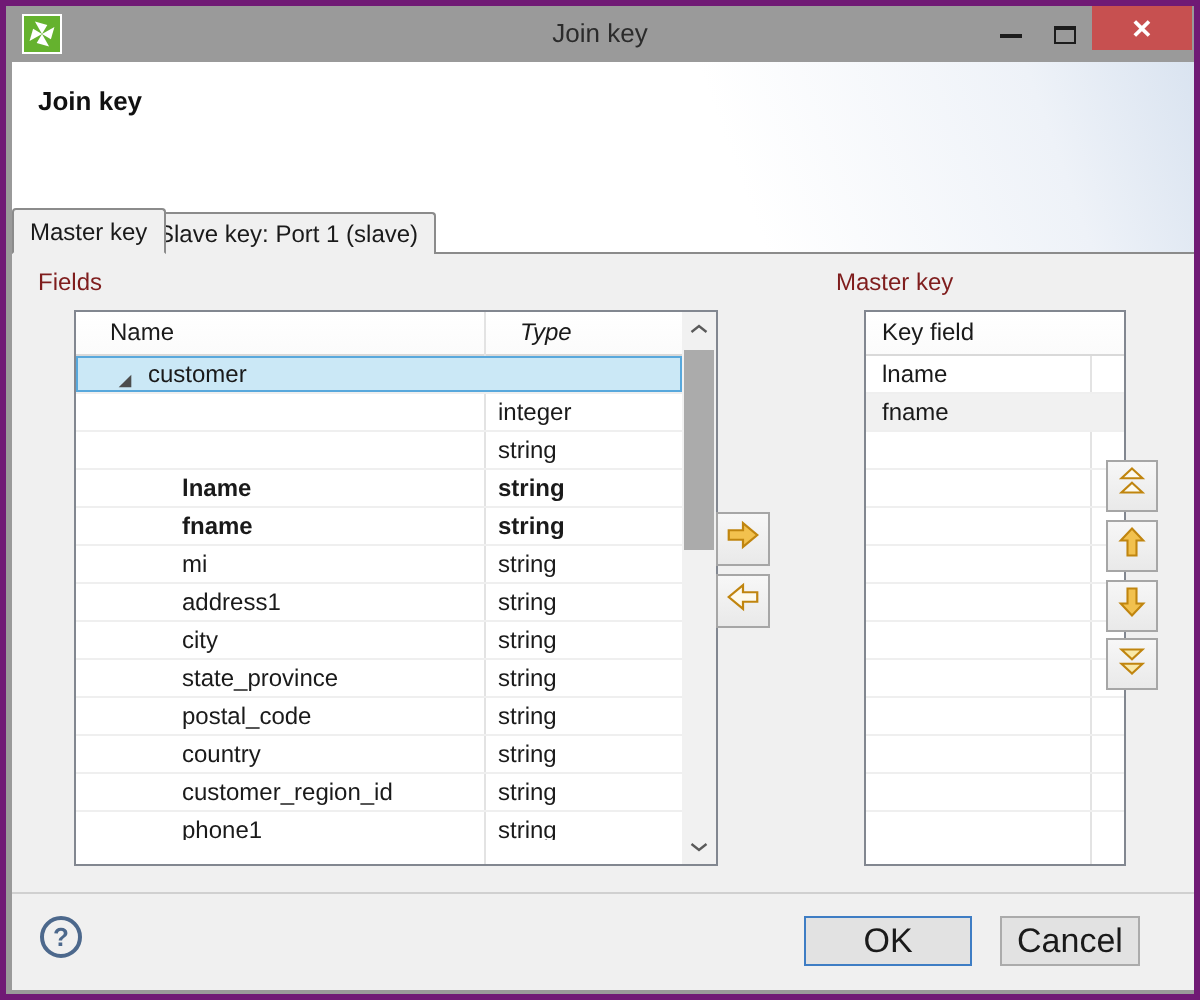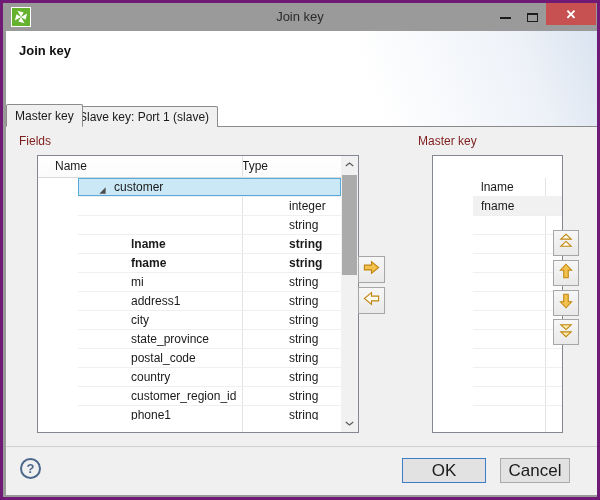--- a/index.html
+++ b/index.html
@@ -32,21 +32,21 @@
 
   
   .tbl{ position:absolute; background:#ffffff; border:1px solid #828790; overflow:hidden; font-size:12px; color:#1a1a1a;margin-left:22px; }
   .tbl-fields{ left:9px; top:124px; width:322px; height:278px; }
   .tbl-master{ left:404px; top:124px; width:131px; height:278px; }
   .thead{ position:absolute; top:0; left:0; height:22px; background:linear-gradient(#ffffff,#fbfbfb); border-bottom:1px solid #d9d9d9; }
   .tbl-fields .thead{ width:303px; }
   .tbl-master .thead{ width:129px; }
   .th{ position:absolute; top:3px; }
   .col-line{ position:absolute; top:0; bottom:0; width:0; border-left:1px solid #e3e3e3; }
-  .rows{ position:absolute; top:22px; left:0; bottom:12px; overflow:hidden;padding-left:40px; }
+  .rows{ position:absolute; top:22px; left:0; bottom:12px; overflow:hidden; }
   .tbl-fields .rows{ width:303px; }
   .tbl-master .rows{ width:129px; }
   .frow{ position:relative; height:19px; line-height:19px; border-bottom:1px solid #efefef; }
   .frow.b{ font-weight:700; }
   .frow.sel{ background:#cbe8f6; box-shadow:inset 0 0 0 1px #58a8dc; }
   .expander{ position:absolute; left:20px; top:4px; }
   .cell{ position:absolute; white-space:nowrap; }
   .cell.nm.root-nm{ left:36px; }
   .cell.nm.child-nm{ left:53px; }
   .cell.tp{ left:211px; }
@@ -115,21 +115,21 @@
           <span>Slave key: Port 1 (slave)</span>
         </div>
     </div>
 
     <span class="panel-label" style="left:13px; top:103px;">Fields</span>
     <span class="panel-label" style="left:412px; top:103px;">Master key</span>
 
     <div class="tbl tbl-fields">
       <div class="thead">
         <span class="th" style="left:17px;">Name</span>
-        <span class="th" style="left:204px;">Type</span>
+        <span class="th" style="left:222px;font-style:italic;">Type</span>
       </div>
       <div class="col-line" style="left:204px;"></div>
       <div class="rows">
           <div class="frow sel">
             <span class="expander"><svg width="9" height="9" viewBox="0 0 10 10">
                 <path d="M8.5,1.5 L8.5,8.5 L1.5,8.5 Z" fill="#4d4d4d"></path>
               </svg></span>
             <span class="cell nm root-nm">customer</span>
           </div>
           <div class="frow">
@@ -192,20 +192,23 @@
         <div class="sc-thumb"></div>
         <div class="sc-arrow sc-down">
           <svg width="9" height="5" viewBox="0 0 12 6">
               <polyline points="1,1 6,5 11,1" fill="none" stroke="#5a5a5a" stroke-width="1.6"></polyline>
             </svg>
         </div>
       </div>
     </div>
 
     <div class="tbl tbl-master">
+      <div class="thead">
+        <span class="th" style="left:8px;">Key field</span>
+      </div>
       <div class="col-line" style="left:112px; top:22px;"></div>
       <div class="rows">
           <div class="mrow"><span>lname</span></div>
           <div class="mrow hl"><span>fname</span></div>
           <div class="mrow empty"></div>
           <div class="mrow empty"></div>
           <div class="mrow empty"></div>
           <div class="mrow empty"></div>
           <div class="mrow empty"></div>
           <div class="mrow empty"></div>

